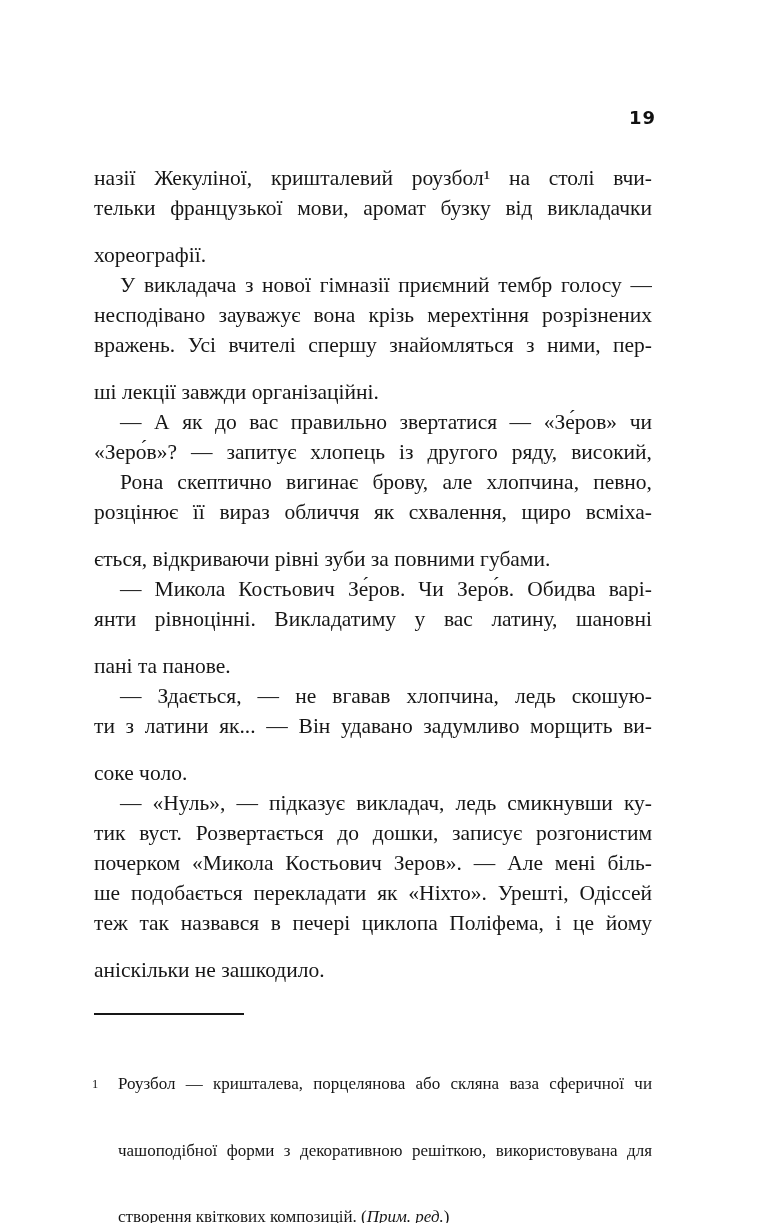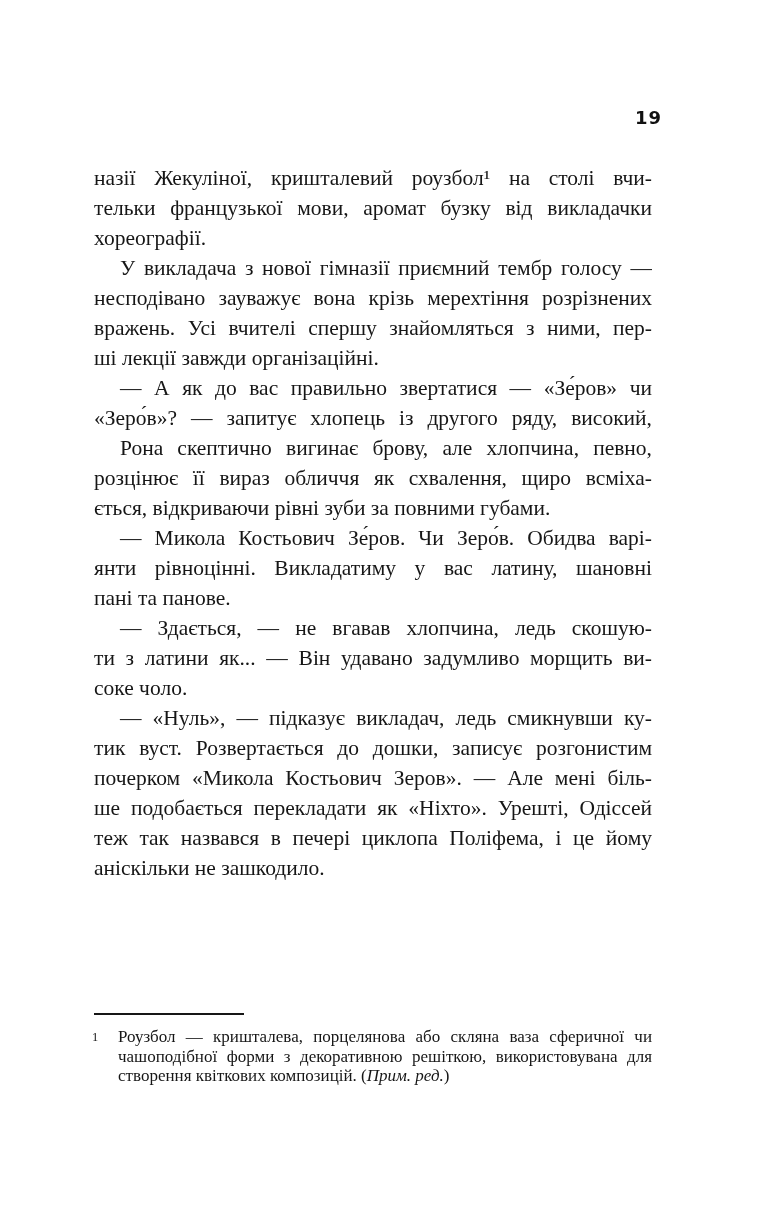--- a/index.html
+++ b/index.html
@@ -8,21 +8,21 @@
     width: 780px;
     height: 1223px;
     background: #ffffff;
     font-family: "Liberation Serif", serif;
     color: #161616;
     overflow: hidden;
   }
   .page-number {
     position: absolute;
     top: 107px;
-    left: 104px;
+    left: 98px;
     width: 558px;
     text-align: right;
     font-family: "DejaVu Sans", sans-serif;
     font-weight: bold;
     font-size: 18px;
     letter-spacing: 1px;
     color: #111;
   }
   .body-text {
     position: absolute;
@@ -32,21 +32,21 @@
     font-size: 21.5px;
     line-height: 30px;
   }
   .line {
     height: 30px;
     overflow: hidden;
     text-align: justify;
     text-align-last: justify;
     box-sizing: border-box;
   }
-  .line.last { text-align: left; text-align-last: left; }
+  .line.last { text-align: left; text-align-last: left; margin-top: 17px; }
   .line.indent { padding-left: 26px; }
   .footnote-rule {
     position: absolute;
     left: 94px;
     top: 1013px;
     width: 150px;
     height: 0;
     border-top: 2px solid #161616;
   }
   .footnote {
@@ -62,20 +62,21 @@
     position: absolute;
     left: -2px;
     top: 1px;
     font-size: 12.5px;
   }
   .fn-line {
     height: 19.5px;
     overflow: hidden;
     text-align: justify;
     text-align-last: justify;
+    margin-top: 47px;
   }
   .fn-line.last { text-align: right; text-align-last: left; }
   .italic { font-style: italic; }
 </style>
 </head>
 <body>
 
 <div id="page">
   <div class="page-number">19</div>
 

